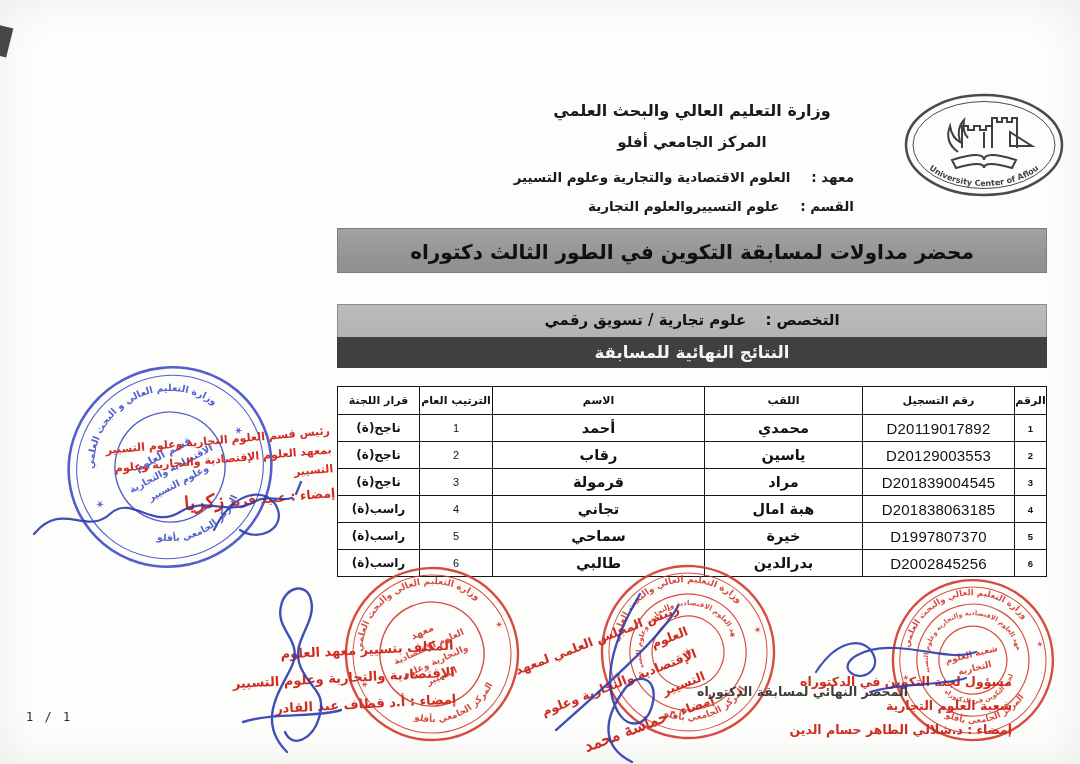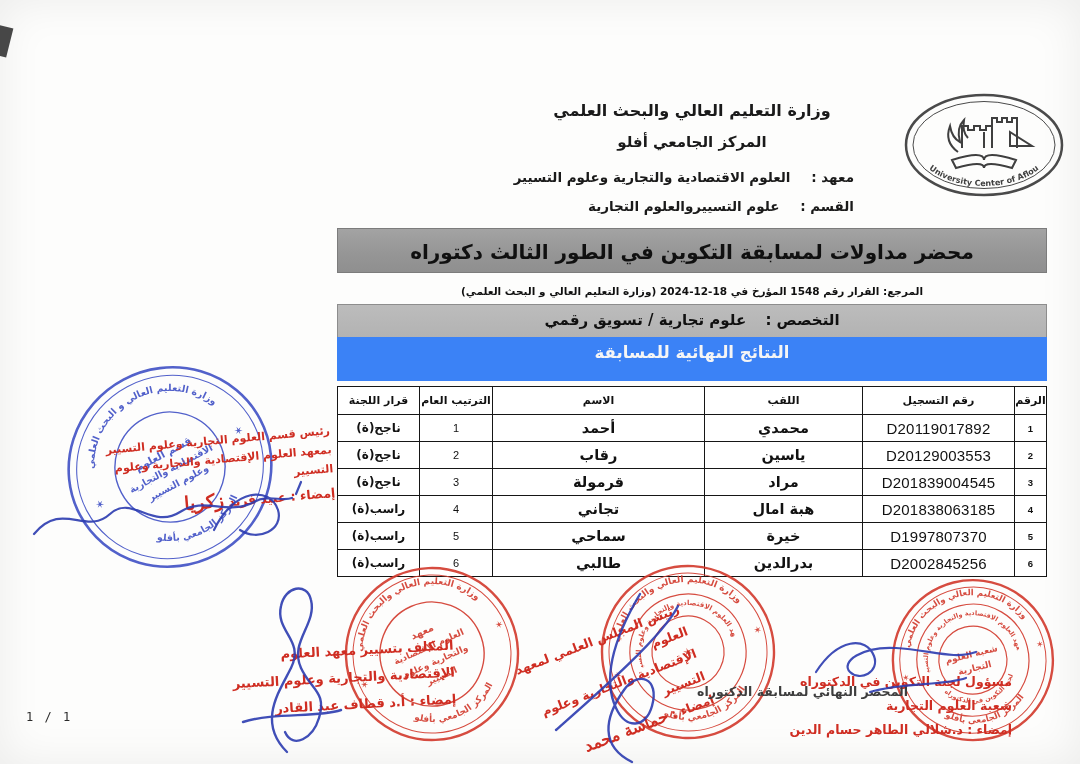--- a/index.html
+++ b/index.html
@@ -13,21 +13,21 @@
   .inst-block{top:163px;right:226px;direction:rtl;text-align:right;color:#1a1a1a;
               font-weight:bold;font-size:13.5px;line-height:29px;}
   .inst-block .val{margin-right:16px;}
   .bar{left:337px;width:710px;direction:rtl;text-align:center;font-weight:bold;color:#101010;}
   .bar-title{top:228px;height:45px;line-height:47px;font-size:20px;
              background:linear-gradient(180deg,#a3a3a3,#969696 55%,#8f8f8f);border:1px solid #7c7c7c;box-sizing:border-box;}
   .bar-ref{top:279px;height:24px;line-height:24px;font-size:10.5px;background:transparent;}
   .bar-spec{top:304px;height:42px;line-height:31px;font-size:15px;
             background:linear-gradient(180deg,#bcbcbc,#b0b0b0);border:1px solid #8d8d8d;box-sizing:border-box;}
   .bar-spec .val{margin-right:14px;}
-  .bar-results{top:337px;height:44px;line-height:31px;font-size:16.5px;background:#3b82f6;color:#f5f5f5;}
+  .bar-results{top:337px;height:31px;line-height:31px;font-size:16.5px;background:#404040;color:#f5f5f5;}
   table.results{position:absolute;left:337px;top:386px;width:710px;border-collapse:collapse;
                 direction:rtl;table-layout:fixed;background:#fff;}
   table.results th,table.results td{border:1.5px solid #161616;text-align:center;vertical-align:middle;
                 color:#111;padding:0;overflow:hidden;white-space:nowrap;}
   table.results th{height:27px;font-size:11px;font-weight:bold;}
   table.results td{height:26px;margin-top:8px;}
   .cell-num{font-size:9.5px;font-weight:bold;font-family:"Liberation Sans",sans-serif;}
   .cell-reg{font-size:15px;font-family:"Liberation Sans",sans-serif;letter-spacing:.2px;}
   .cell-last,.cell-first{font-size:14.5px;font-weight:bold;}
   .cell-rank{font-size:11px;font-family:"Liberation Sans",sans-serif;}
@@ -76,21 +76,20 @@
       <span>معهد :</span>
       <span class="val">العلوم الاقتصادية والتجارية وعلوم التسيير</span>
     </div>
     <div>
       <span>القسم :</span>
       <span class="val">علوم التسييروالعلوم التجارية</span>
     </div>
   </div>
 
   <div class="abs bar bar-title">محضر مداولات لمسابقة التكوين في الطور الثالث دكتوراه</div>
-  <div class="abs bar bar-ref">المرجع: القرار رقم 1548 المؤرخ في 18-12-2024 (وزارة التعليم العالي و البحث العلمي)</div>
   <div class="abs bar bar-spec">
     <span>التخصص :</span>
     <span class="val">علوم تجارية / تسويق رقمي</span>
   </div>
   <div class="abs bar bar-results">النتائج النهائية للمسابقة</div>
 
   <table class="results">
     <colgroup>
       <col style="width:32px">
         <col style="width:152px">

